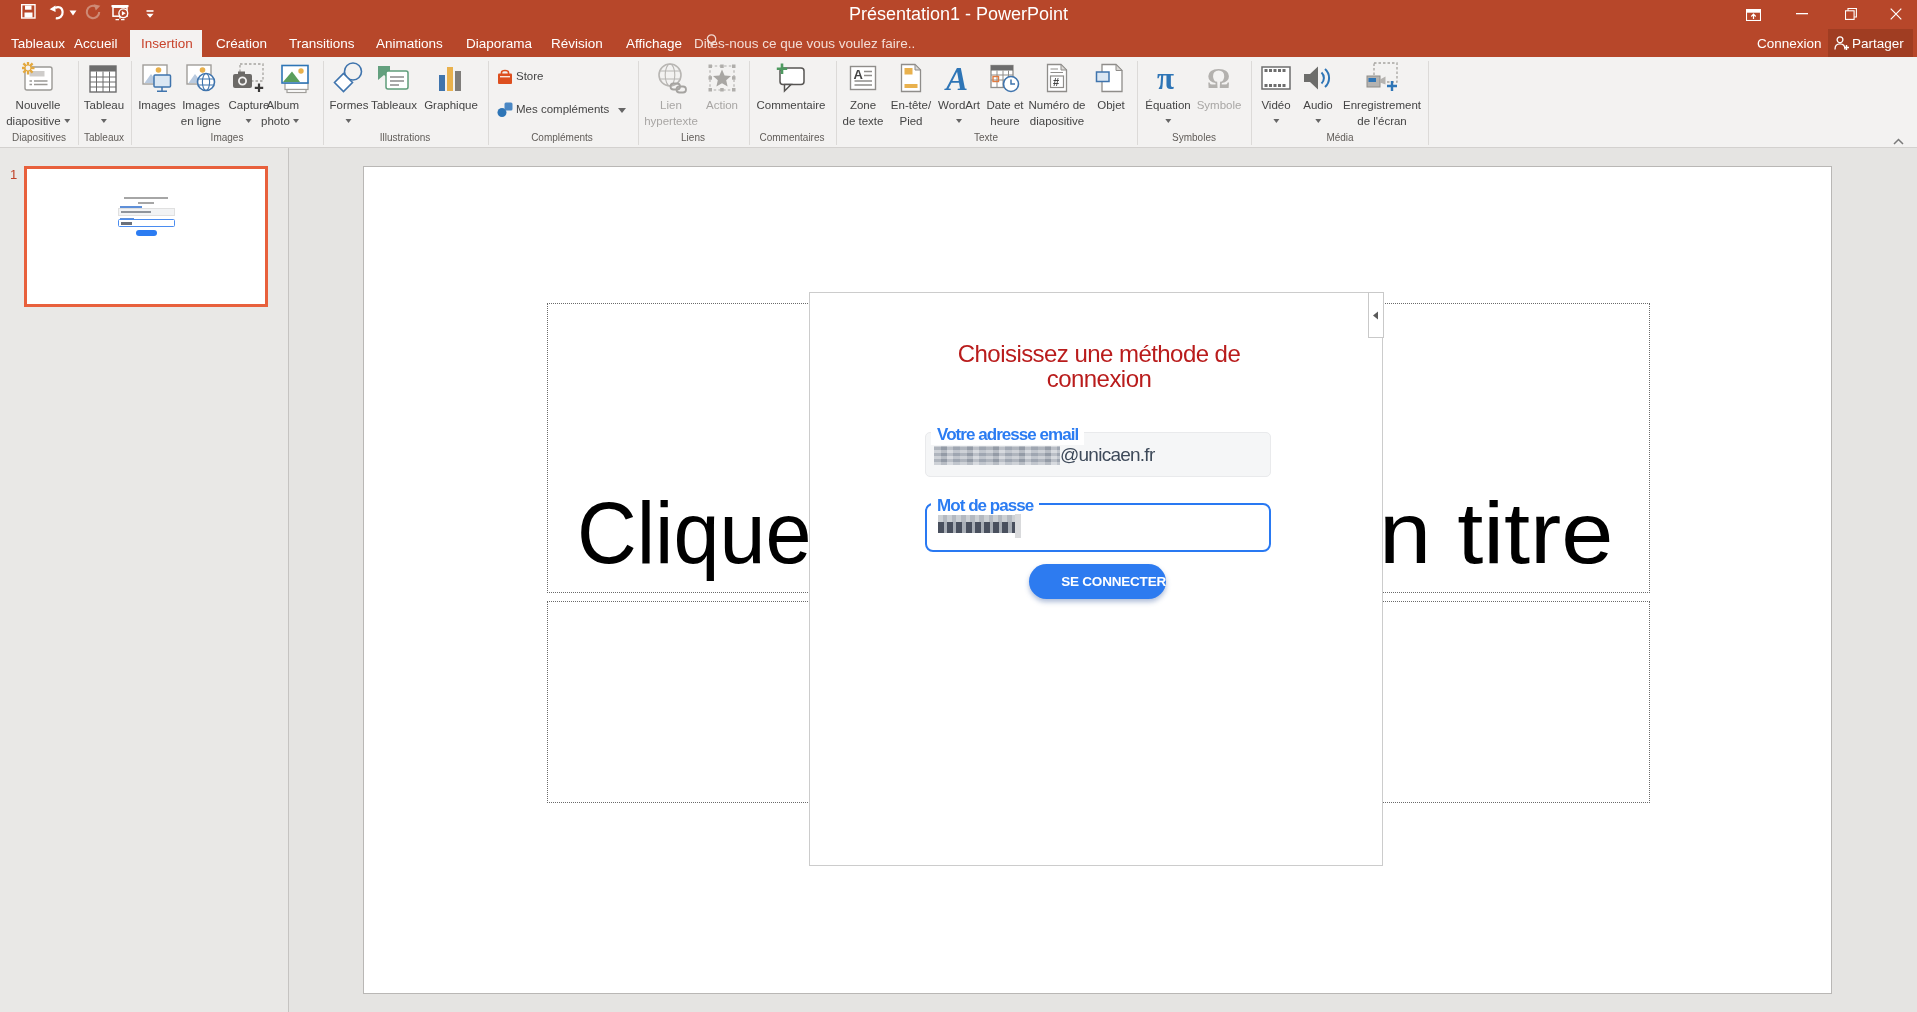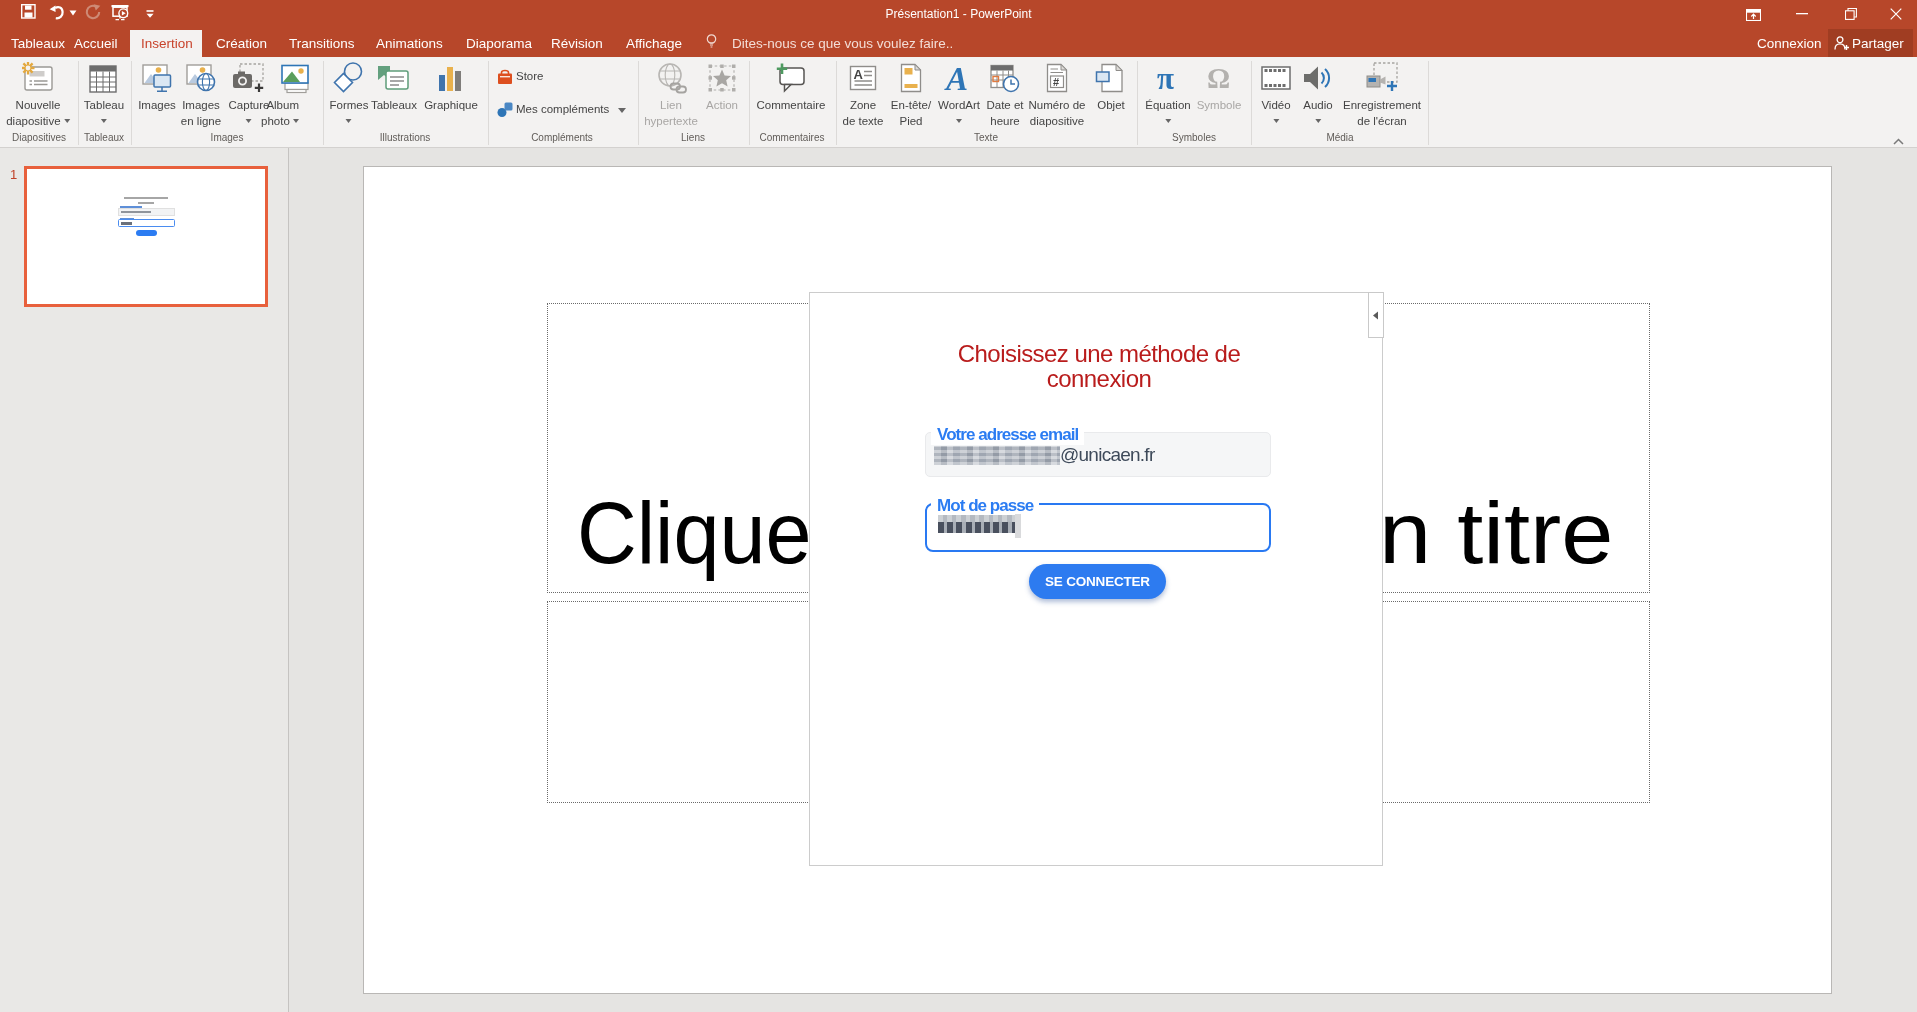--- a/index.html
+++ b/index.html
@@ -3,21 +3,21 @@
 <meta charset="utf-8">
 <style>
 html,body{margin:0;padding:0;}
 body{width:1917px;height:1012px;overflow:hidden;font-family:"Liberation Sans",sans-serif;position:relative;background:#e5e5e5;}
 .abs{position:absolute;}
 
 #titlebar{left:0;top:0;width:1917px;height:30px;background:#b7472a;}
 #tabrow{left:0;top:30px;width:1917px;height:27px;background:#b7472a;}
 .tab{position:absolute;top:30px;height:27px;background:#f4f2f1;}
 .tabtext{font-size:13.5px;color:#fff;line-height:26px;white-space:nowrap;}
-#titletext{left:0;top:0;width:1917px;text-align:center;color:#fff;font-size:12px;line-height:29px;}
+#titletext{left:0;top:0;width:1917px;text-align:center;color:#fff;font-size:18px;line-height:29px;}
 #partager{top:29px;left:1828px;width:85px;height:28px;background:#a03d22;color:#fff;font-size:13px;}
 
 #ribbon{left:0;top:57px;width:1917px;height:90px;background:#f3f2f1;border-bottom:1px solid #d3d1cf;}
 .rsep{position:absolute;top:61px;height:84px;width:1px;background:#dcdad8;}
 .glabel{position:absolute;top:132px;font-size:10px;color:#605c58;white-space:nowrap;transform:translateX(-50%);}
 .blabel{position:absolute;top:97px;font-size:11.5px;color:#444;text-align:center;line-height:16px;white-space:nowrap;transform:translateX(-50%);}
 .blabel.dis{color:#a8a6a4;}
 .icon32{position:absolute;top:62px;}
 .smalltext{font-size:11.5px;color:#444;white-space:nowrap;}
 .caret{display:inline-block;width:0;height:0;border-left:3.5px solid transparent;border-right:3.5px solid transparent;border-top:4px solid #666;vertical-align:2px;}
@@ -35,21 +35,21 @@
 
 #dialog{left:809px;top:292px;width:574px;height:574px;background:#fff;border:1px solid #cccccc;box-sizing:border-box;}
 #collapse{left:1368px;top:292px;width:16px;height:46px;background:#fff;border:1px solid #c9c9c9;box-sizing:border-box;}
 #dlgtitle{left:812px;top:342px;width:574px;text-align:center;color:#b91c1c;font-size:24px;line-height:24.5px;letter-spacing:-0.55px;}
 .field{position:absolute;box-sizing:border-box;}
 #emailbox{left:925px;top:432px;width:346px;height:45px;background:#f5f6f7;border:1px solid #e9eaec;border-radius:5px;}
 #emaillabel{left:931px;top:424.5px;font-size:17px;font-weight:bold;color:#2b7cf2;background:#fff;padding:0 6px;letter-spacing:-0.95px;}
 #emailval{left:934px;top:444px;font-size:19px;letter-spacing:-0.75px;color:#3e4a5a;}
 #pwdbox{left:925px;top:503px;width:346px;height:49px;background:#fff;border:2px solid #2979f2;border-radius:8px;}
 #pwdlabel{left:931px;top:495.5px;font-size:17px;font-weight:bold;color:#2b7cf2;background:#fff;padding:0 6px;letter-spacing:-0.95px;}
-#connectbtn{left:1029px;top:564px;width:137px;height:35px;background:#2d7bf0;border-radius:17.5px;color:#fff;font-size:13.5px;font-weight:bold;text-align:center;line-height:35px;letter-spacing:-0.2px;box-shadow:0 3px 5px rgba(80,110,170,0.45);}
+#connectbtn{left:1029px;top:564px;width:137px;height:35px;background:#2d7bf0;border-radius:17.5px;color:#fff;font-size:13.5px;font-weight:bold;text-align:right;line-height:35px;letter-spacing:-0.2px;box-shadow:0 3px 5px rgba(80,110,170,0.45);}
 #emailblur{display:inline-block;width:126px;height:19px;vertical-align:-4px;background:
  repeating-linear-gradient(0deg,rgba(255,255,255,0.3) 0 3px,rgba(120,128,140,0.15) 3px 6px),
  repeating-linear-gradient(90deg,#b9bec6 0 7px,#99a0ab 7px 13px,#c6cad1 13px 19px,#a6adb8 19px 26px);}
 #pwdtop{left:938px;top:515px;width:83px;height:7px;background:repeating-linear-gradient(90deg,#ccd0d4 0 4.6px,#b4b9c0 4.6px 9.2px);}
 #pwddots{left:938px;top:522px;width:83px;height:11px;background:repeating-linear-gradient(90deg,#49505e 0 6px,#a8aeb6 6px 9.2px);}
 #pwdcursor{left:1015px;top:514px;width:6px;height:24px;background:#d9dadc;}
 </style>
 </head>
 <body>
 <div class="abs" id="titlebar"></div>
@@ -106,21 +106,21 @@
 <div class="abs tabtext" style="left:216px;top:31px;">Création</div>
 <div class="abs tabtext" style="left:289px;top:31px;">Transitions</div>
 <div class="abs tabtext" style="left:376px;top:31px;">Animations</div>
 <div class="abs tabtext" style="left:466px;top:31px;">Diaporama</div>
 <div class="abs tabtext" style="left:551px;top:31px;">Révision</div>
 <div class="abs tabtext" style="left:626px;top:31px;">Affichage</div>
 <svg class="abs" style="left:705px;top:34px;" width="13" height="15" viewBox="0 0 13 15">
     <circle cx="6.5" cy="5" r="4.2" fill="none" stroke="#f0d8d0" stroke-width="1.2"></circle>
     <path d="M4.7,9 L8.3,9 M5,11 L8,11 M5.6,13 L7.4,13" stroke="#f0d8d0" stroke-width="1.1"></path>
   </svg>
-<div class="abs tabtext" style="left:732px;top:31px;color:#f3ddd6;">Dites-nous ce que vous voulez faire..</div>
+<div class="abs tabtext" style="left:694px;top:31px;color:#f3ddd6;">Dites-nous ce que vous voulez faire..</div>
 <div class="abs tabtext" style="left:1757px;top:31px;">Connexion</div>
 <div class="abs" id="partager"></div>
 <svg class="abs" style="left:1834px;top:36px;" width="16" height="15" viewBox="0 0 16 15">
     <circle cx="6" cy="3.8" r="2.9" fill="none" stroke="#fff" stroke-width="1.3"></circle>
     <path d="M1,13.5 C1,9.5 3,7.8 6,7.8 C9,7.8 11,9.5 11,13.5" fill="none" stroke="#fff" stroke-width="1.3"></path>
     <path d="M12.5,9 L12.5,14 M10,11.5 L15,11.5" stroke="#fff" stroke-width="1.4"></path>
   </svg>
 <div class="abs tabtext" style="left:1852px;top:31px;">Partager</div>
 <div class="abs" id="ribbon"></div>
 

